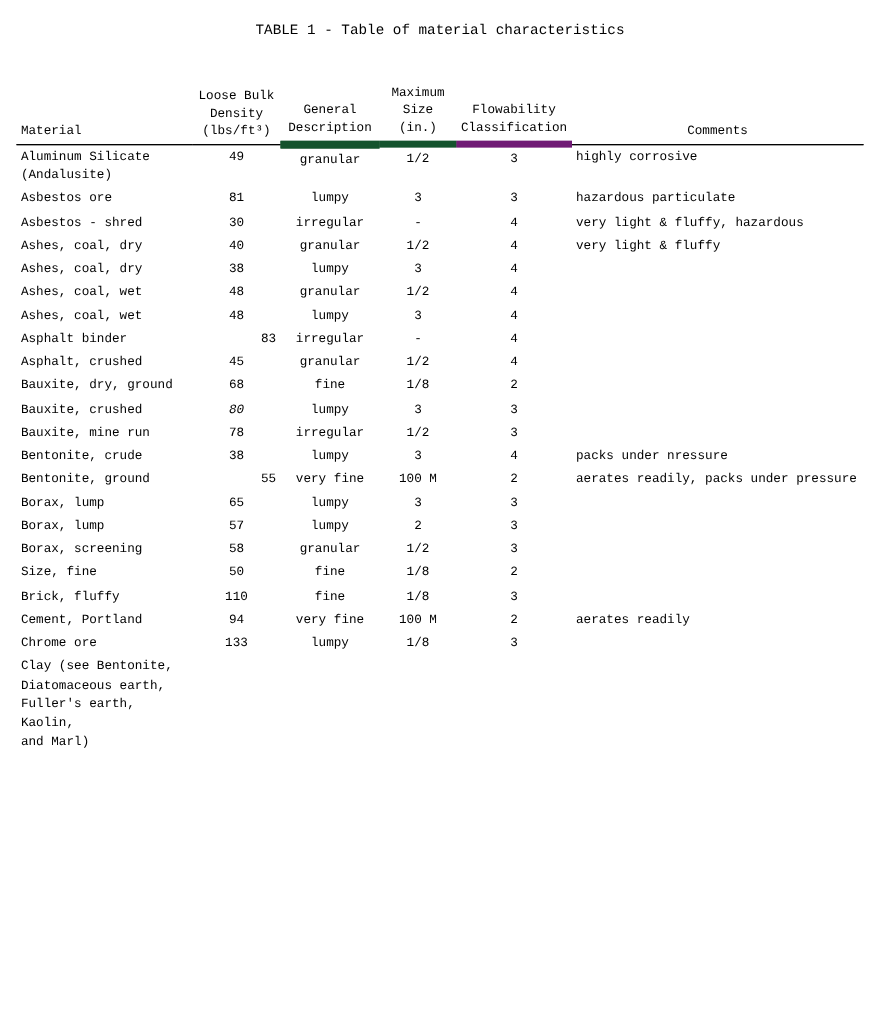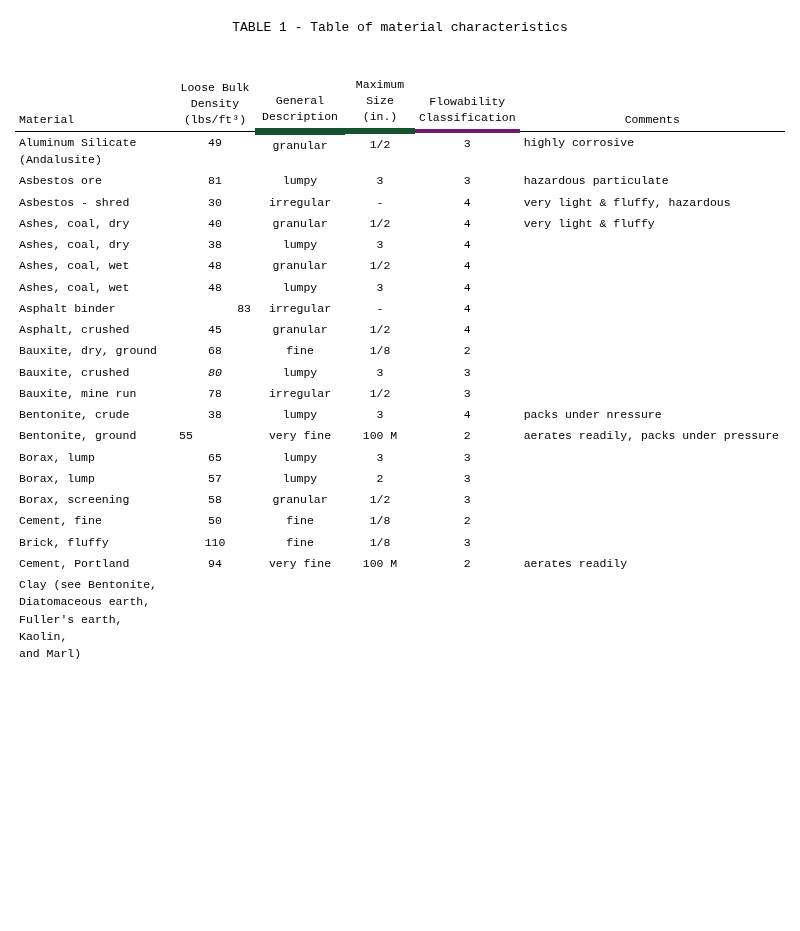--- a/index.html
+++ b/index.html
@@ -119,21 +119,21 @@
         </th>
         <th class="col-desc header-underline" style="border-bottom:7px solid #14532d; padding-bottom:3px; text-align:center;">
           <span>General</span><br>
           <span>Description</span>
         </th>
         <th class="col-size header-underline" style="border-bottom:6px solid #14532d; padding-bottom:3px; text-align:center;">
           <span>Maximum</span><br>
           <span>Size</span><br>
           <span>(in.)</span>
         </th>
-        <th class="col-flow header-underline" style="border-bottom:4px solid #701a75; padding-bottom:3px; text-align:center;">
+        <th class="col-flow header-underline" style="border-bottom:6px solid #701a75; padding-bottom:3px; text-align:center;">
           <span>Flowability</span><br>
           <span>Classification</span>
         </th>
         <th class="col-comments header-underline" style="border-bottom:1px solid #000; padding-bottom:3px; text-align:center;">
           <span>Comments</span>
         </th>
       </tr>
     </thead>
     <tbody id="table-body">
     <tr>
@@ -235,21 +235,21 @@
         <tr>
           <td class="col-material">Bentonite, crude</td>
           <td class="col-density" style="text-align: center;">38</td>
           <td class="col-desc" style="text-align: center;">lumpy</td>
           <td class="col-size" style="text-align: center;">3</td>
           <td class="col-flow" style="text-align: center;">4</td>
           <td class="col-comments">packs under nressure</td>
         </tr>
         <tr>
           <td class="col-material">Bentonite, ground</td>
-          <td class="col-density" style="text-align: left;">55</td>
+          <td class="col-density" style="text-align: right;">55</td>
           <td class="col-desc" style="text-align: center;">very fine</td>
           <td class="col-size" style="text-align: center;">100 M</td>
           <td class="col-flow" style="text-align: center;">2</td>
           <td class="col-comments">aerates readily, packs under pressure</td>
         </tr>
         <tr>
           <td class="col-material">Borax, lump</td>
           <td class="col-density" style="text-align: center;">65</td>
           <td class="col-desc" style="text-align: center;">lumpy</td>
           <td class="col-size" style="text-align: center;">3</td>
@@ -266,21 +266,21 @@
         </tr>
         <tr>
           <td class="col-material">Borax, screening</td>
           <td class="col-density" style="text-align: center;">58</td>
           <td class="col-desc" style="text-align: center;">granular</td>
           <td class="col-size" style="text-align: center;">1/2</td>
           <td class="col-flow" style="text-align: center;">3</td>
           <td class="col-comments"></td>
         </tr>
         <tr>
-          <td class="col-material">Cement, fine</td>
+          <td class="col-material">Size, fine</td>
           <td class="col-density" style="text-align: center;">50</td>
           <td class="col-desc" style="text-align: center;">fine</td>
           <td class="col-size" style="text-align: center;">1/8</td>
           <td class="col-flow" style="text-align: center;">2</td>
           <td class="col-comments"></td>
         </tr>
         <tr>
           <td class="col-material">Brick, fluffy</td>
           <td class="col-density" style="text-align: center;">110</td>
           <td class="col-desc" style="text-align: center;">fine</td>
@@ -290,20 +290,28 @@
         </tr>
         <tr>
           <td class="col-material">Cement, Portland</td>
           <td class="col-density" style="text-align: center;">94</td>
           <td class="col-desc" style="text-align: center;">very fine</td>
           <td class="col-size" style="text-align: center;">100 M</td>
           <td class="col-flow" style="text-align: center;">2</td>
           <td class="col-comments">aerates readily</td>
         </tr>
         <tr>
+          <td class="col-material">Chrome ore</td>
+          <td class="col-density" style="text-align: center;">133</td>
+          <td class="col-desc" style="text-align: center;">lumpy</td>
+          <td class="col-size" style="text-align: center;">1/8</td>
+          <td class="col-flow" style="text-align: center;">3</td>
+          <td class="col-comments"></td>
+        </tr>
+        <tr>
           <td class="col-material">Clay (see Bentonite,<br>Diatomaceous earth,<br>Fuller's earth, Kaolin,<br>and Marl)</td>
           <td class="col-density" style="text-align: center;"></td>
           <td class="col-desc" style="text-align: center;"></td>
           <td class="col-size" style="text-align: center;"></td>
           <td class="col-flow" style="text-align: center;"></td>
           <td class="col-comments"></td>
         </tr>
       </tbody>
   </table>
 </div>

